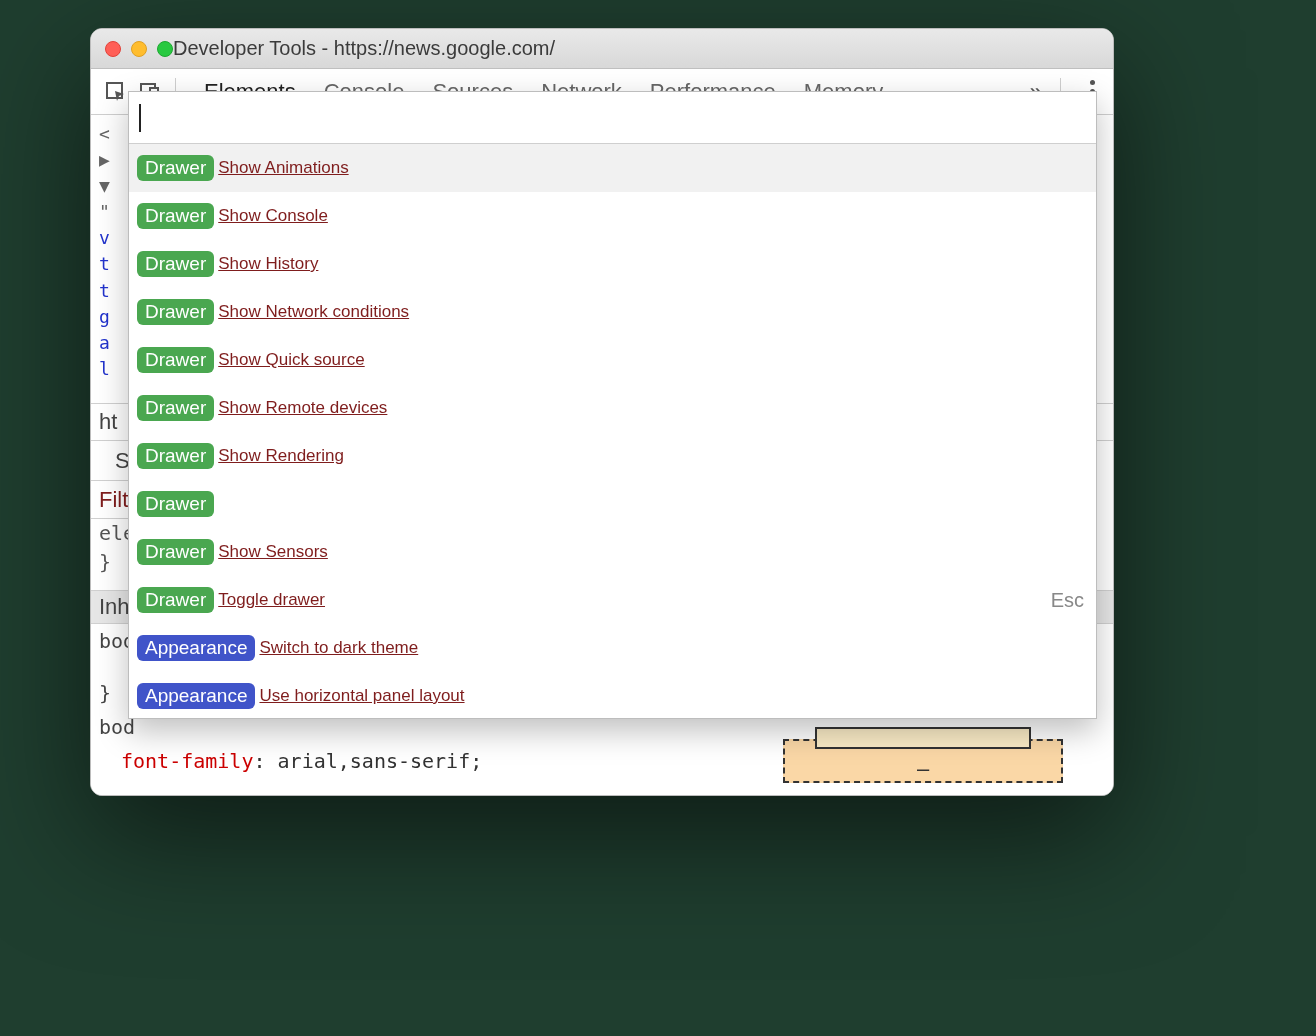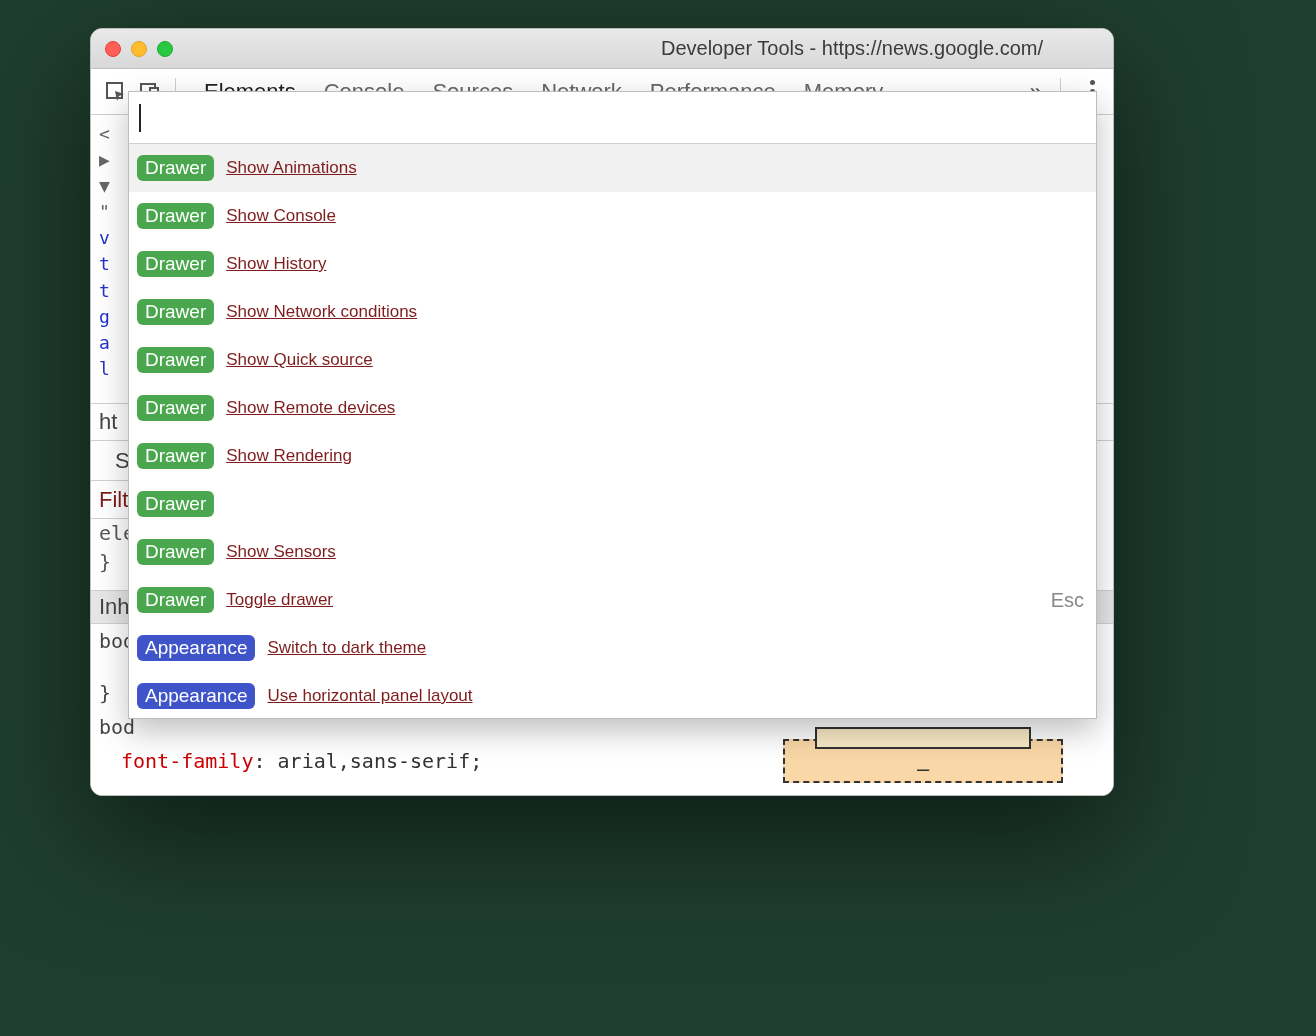--- a/index.html
+++ b/index.html
@@ -31,21 +31,21 @@
     height: 40px;
     background: linear-gradient(#e9e9e9,#d8d8d8);
     border-bottom: 1px solid #bfbfbf;
     display: flex; align-items: center;
   }
   .traffic { display: flex; gap: 10px; padding-left: 14px; }
   .dot { width: 16px; height: 16px; border-radius: 50%; }
   .dot.red { background: #ff5f57; border: 1px solid #e14239; }
   .dot.yellow { background: #ffbd2e; border: 1px solid #e0a022; }
   .dot.green { background: #28c940; border: 1px solid #1da831; }
-  .titlecenter { flex: 1; text-align: right; color: #3b3b3b; font-size: 20px; }
+  .titlecenter { flex: 1; text-align: left; color: #3b3b3b; font-size: 20px; }
 
   
   .toolbar {
     height: 46px;
     border-bottom: 1px solid #cfcfcf;
     display: flex; align-items: center;
     padding: 0 8px;
     color: #666;
   }
   .tool-ico {
@@ -141,21 +141,21 @@
   .caret {
     width: 2px; height: 28px; background: #222;
     animation: blink 1s step-end infinite;
   }
   @keyframes blink { 50% { opacity: 0; } }
   .cmd-list { overflow: hidden; }
   .cmd-item {
     height: 48px;
     display: flex; align-items: center;
     padding: 0 12px 0 8px;
-    gap: 12px;
+    gap: 4px;
   }
   .cmd-item.highlight { background: #f1f1f1; }
   .badge {
     border-radius: 6px;
     padding: 2px 8px;
     color: #fff;
     font-size: 19px;
     font-weight: 500;
     white-space: nowrap;
   }

